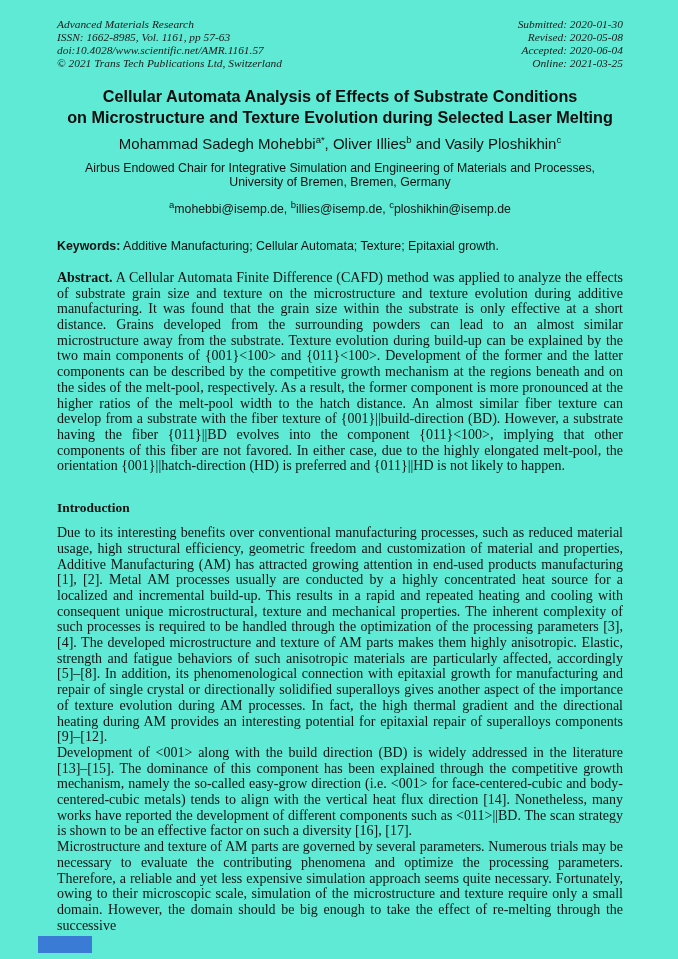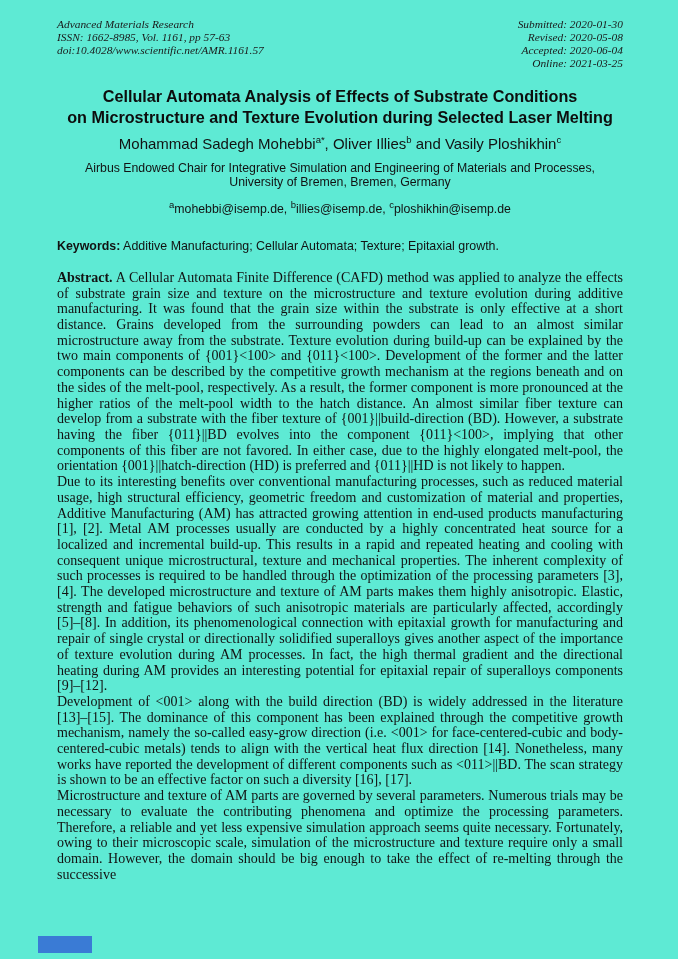--- a/index.html
+++ b/index.html
@@ -101,20 +101,21 @@
 <body>
 
 <div class="page" style="background: #5eead4;">
   <div class="content">
 
     <header class="masthead">
       <div class="mast-left">
         <div>Advanced Materials Research</div>
         <div>ISSN: 1662-8985, Vol. 1161, pp 57-63</div>
         <div>doi:10.4028/www.scientific.net/AMR.1161.57</div>
+        <div>© 2021 Trans Tech Publications Ltd, Switzerland</div>
       </div>
       <div class="mast-right">
         <div>Submitted: 2020-01-30</div>
         <div>Revised: 2020-05-08</div>
         <div>Accepted: 2020-06-04</div>
         <div>Online: 2021-03-25</div>
       </div>
     </header>
 
     <h1 class="title">
@@ -128,20 +129,21 @@
       <div>Airbus Endowed Chair for Integrative Simulation and Engineering of Materials and Processes,</div>
       <div>University of Bremen, Bremen, Germany</div>
     </div>
 
     <div class="emails"><sup>a</sup><span>mohebbi@isemp.de, </span><sup>b</sup><span>illies@isemp.de, </span><sup>c</sup><span>ploshikhin@isemp.de</span></div>
 
     <div class="keywords"><span class="kw-label">Keywords:</span><span> Additive Manufacturing; Cellular Automata; Texture; Epitaxial growth.</span></div>
 
     <p class="bodytext abstract"><span class="ab-label">Abstract.</span><span> A Cellular Automata Finite Difference (CAFD) method was applied to analyze the effects of substrate grain size and texture on the microstructure and texture evolution during additive manufacturing. It was found that the grain size within the substrate is only effective at a short distance. Grains developed from the surrounding powders can lead to an almost similar microstructure away from the substrate. Texture evolution during build-up can be explained by the two main components of {001}&lt;100&gt; and {011}&lt;100&gt;. Development of the former and the latter components can be described by the competitive growth mechanism at the regions beneath and on the sides of the melt-pool, respectively. As a result, the former component is more pronounced at the higher ratios of the melt-pool width to the hatch distance. An almost similar fiber texture can develop from a substrate with the fiber texture of {001}||build-direction (BD). However, a substrate having the fiber {011}||BD evolves into the component {011}&lt;100&gt;, implying that other components of this fiber are not favored. In either case, due to the highly elongated melt-pool, the orientation {001}||hatch-direction (HD) is preferred and {011}||HD is not likely to happen.</span></p>
 
+    <h2 class="section-heading">Introduction</h2>
 
     <p class="bodytext">Due to its interesting benefits over conventional manufacturing processes, such as reduced material usage, high structural efficiency, geometric freedom and customization of material and properties, Additive Manufacturing (AM) has attracted growing attention in end-used products manufacturing [1], [2]. Metal AM processes usually are conducted by a highly concentrated heat source for a localized and incremental build-up. This results in a rapid and repeated heating and cooling with consequent unique microstructural, texture and mechanical properties. The inherent complexity of such processes is required to be handled through the optimization of the processing parameters [3], [4]. The developed microstructure and texture of AM parts makes them highly anisotropic. Elastic, strength and fatigue behaviors of such anisotropic materials are particularly affected, accordingly [5]–[8]. In addition, its phenomenological connection with epitaxial growth for manufacturing and repair of single crystal or directionally solidified superalloys gives another aspect of the importance of texture evolution during AM processes. In fact, the high thermal gradient and the directional heating during AM provides an interesting potential for epitaxial repair of superalloys components [9]–[12].</p>
     <p class="bodytext">Development of &lt;001&gt; along with the build direction (BD) is widely addressed in the literature [13]–[15]. The dominance of this component has been explained through the competitive growth mechanism, namely the so-called easy-grow direction (i.e. &lt;001&gt; for face-centered-cubic and body-centered-cubic metals) tends to align with the vertical heat flux direction [14]. Nonetheless, many works have reported the development of different components such as &lt;011&gt;||BD. The scan strategy is shown to be an effective factor on such a diversity [16], [17].</p>
     <p class="bodytext">Microstructure and texture of AM parts are governed by several parameters. Numerous trials may be necessary to evaluate the contributing phenomena and optimize the processing parameters. Therefore, a reliable and yet less expensive simulation approach seems quite necessary. Fortunately, owing to their microscopic scale, simulation of the microstructure and texture require only a small domain. However, the domain should be big enough to take the effect of re-melting through the successive</p>
 
   </div>
 
   <div class="footer-mark" style="background: rgb(58, 123, 213);"></div>
 </div>
 

